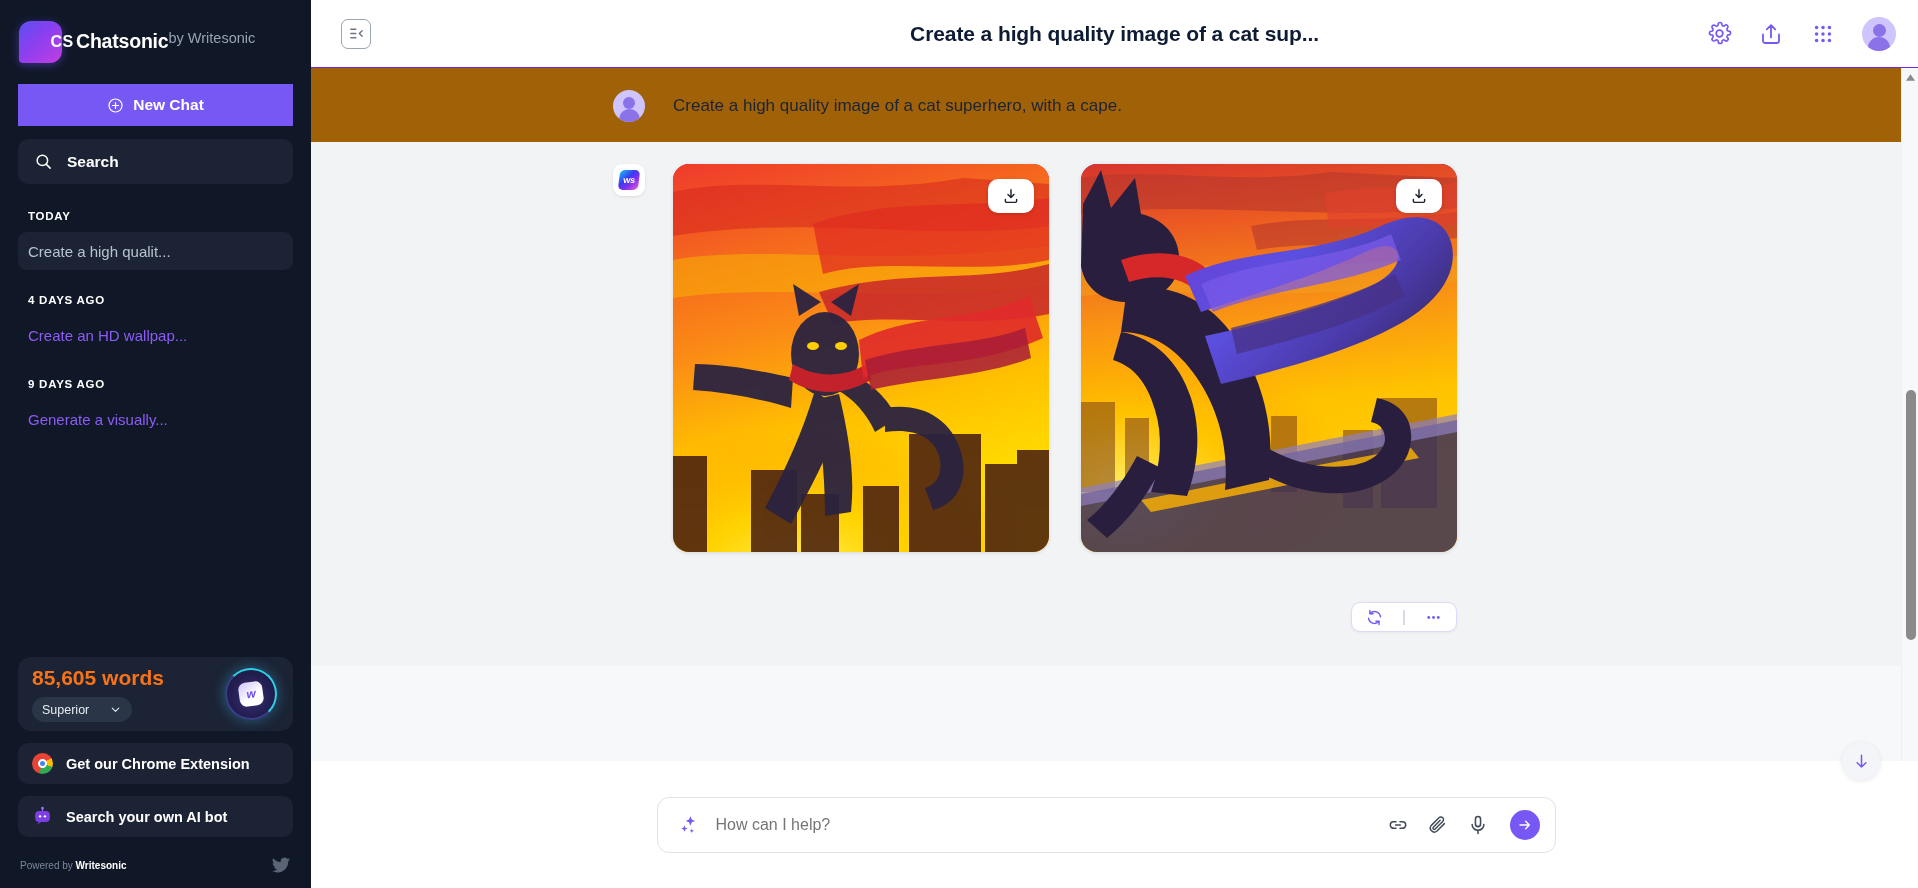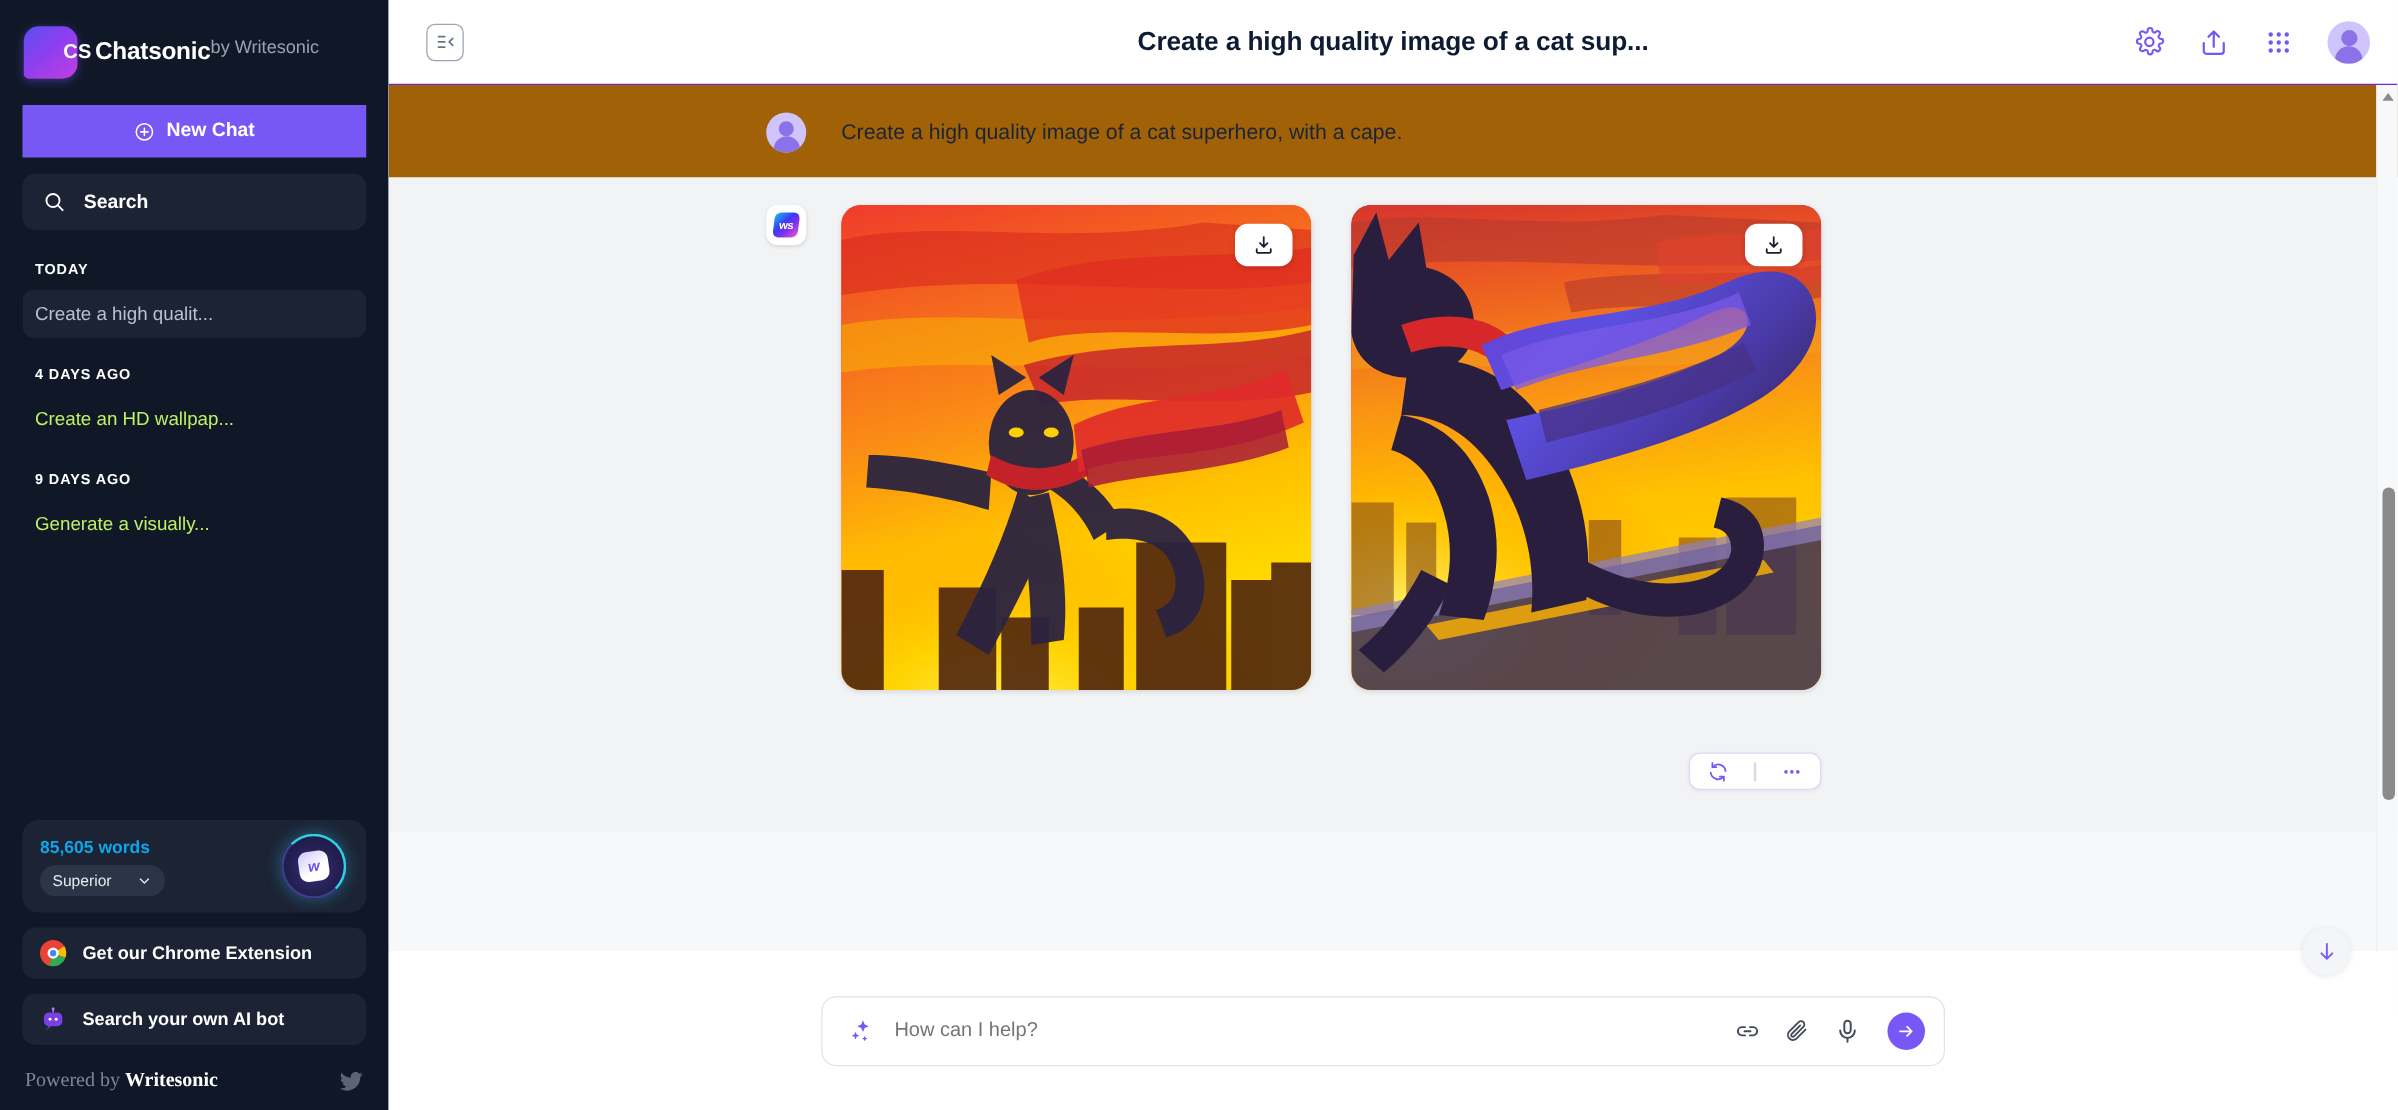--- a/index.html
+++ b/index.html
@@ -50,39 +50,39 @@
   }
 
   .history { margin-top: 26px; flex: 1 1 auto; overflow: hidden; }
   .hist-group + .hist-group { margin-top: 24px; }
   .hist-label {
     color: #ffffff; font-size: 11.5px; font-weight: bold;
     letter-spacing: .75px; padding-left: 10px; margin-bottom: 10px;
   }
   .hist-item {
     position: relative; height: 38px; display: flex; align-items: center;
-    padding-left: 10px; color: #bef264; font-size: 15px;
+    padding-left: 10px; color: #8b5cf6; font-size: 15px;
     border-radius: 9px; cursor: pointer; white-space: nowrap; overflow: hidden;
     margin-left: 0;
   }
   .hist-item.active { background: #1b2334; color: #b9c2d0; }
   .hist-item.active::before {
     content: ""; position: absolute; left: -18px; top: 1px;
     width: 4px; height: 36px; border-radius: 0 3px 3px 0;
     background: linear-gradient(180deg,#e06be0 0%,#8a6bf0 50%,#2ec5f0 100%);
   }
 
   .side-bottom { padding-bottom: 14px; }
   .words-card {
     background: #1b2334; border-radius: 13px; height: 74px;
     display: flex; align-items: center; justify-content: space-between;
     padding: 0 16px 0 14px; position: relative; overflow: hidden;
   }
   .words-left { display: flex; flex-direction: column; gap: 7px; }
-  .words-count { color: #0ea5e9; font-size: 14px; font-weight: bold; }
+  .words-count { color: #f97316; font-size: 21px; font-weight: bold; }
   .plan-pill {
     background: #2b3548; border-radius: 14px; height: 25px; width: 100px;
     display: flex; align-items: center; gap: 6px; padding: 0 10px;
     color: #e6eaf0; font-size: 12.5px; cursor: pointer;
   }
   .words-orb {
     width: 52px; height: 52px; border-radius: 50%;
     background:
       radial-gradient(circle at 50% 55%, #3a2f7a 0%, #241f52 55%, #15183a 100%);
     border: 2px solid #2fd0e8;
@@ -107,21 +107,21 @@
     background: conic-gradient(from -60deg, #ea4335 0 33%, #fbbc05 33% 47%, #34a853 47% 72%, #ea4335 72% 100%);
     position: relative; }
   .chrome-ic::after { content:""; position:absolute; inset:6px; border-radius:50%;
     background:#4285f4; border:2px solid #fff; box-sizing:border-box; }
   .bot-ic { width: 21px; height: 21px; position: relative; }
 
   .powered {
     display: flex; align-items: center; justify-content: space-between;
     margin-top: 20px; padding: 0 2px;
   }
-  .powered-text { color: #7b8699; font-size: 16px; font-family: Liberation Serif, serif; }
+  .powered-text { color: #7b8699; font-size: 10px; }
   .powered-text b { color: #ffffff; font-weight: bold; }
 
   
   .main { flex: 1 1 auto; height: 888px; display: flex; flex-direction: column;
     background: #ffffff; position: relative; min-width: 0; }
   .topbar {
     height: 68px; flex: 0 0 68px; border-bottom: 1px solid #6d28d9;
     display: flex; align-items: center; padding: 0 22px 0 30px;
     background: #ffffff; position: relative; z-index: 5;
   }

